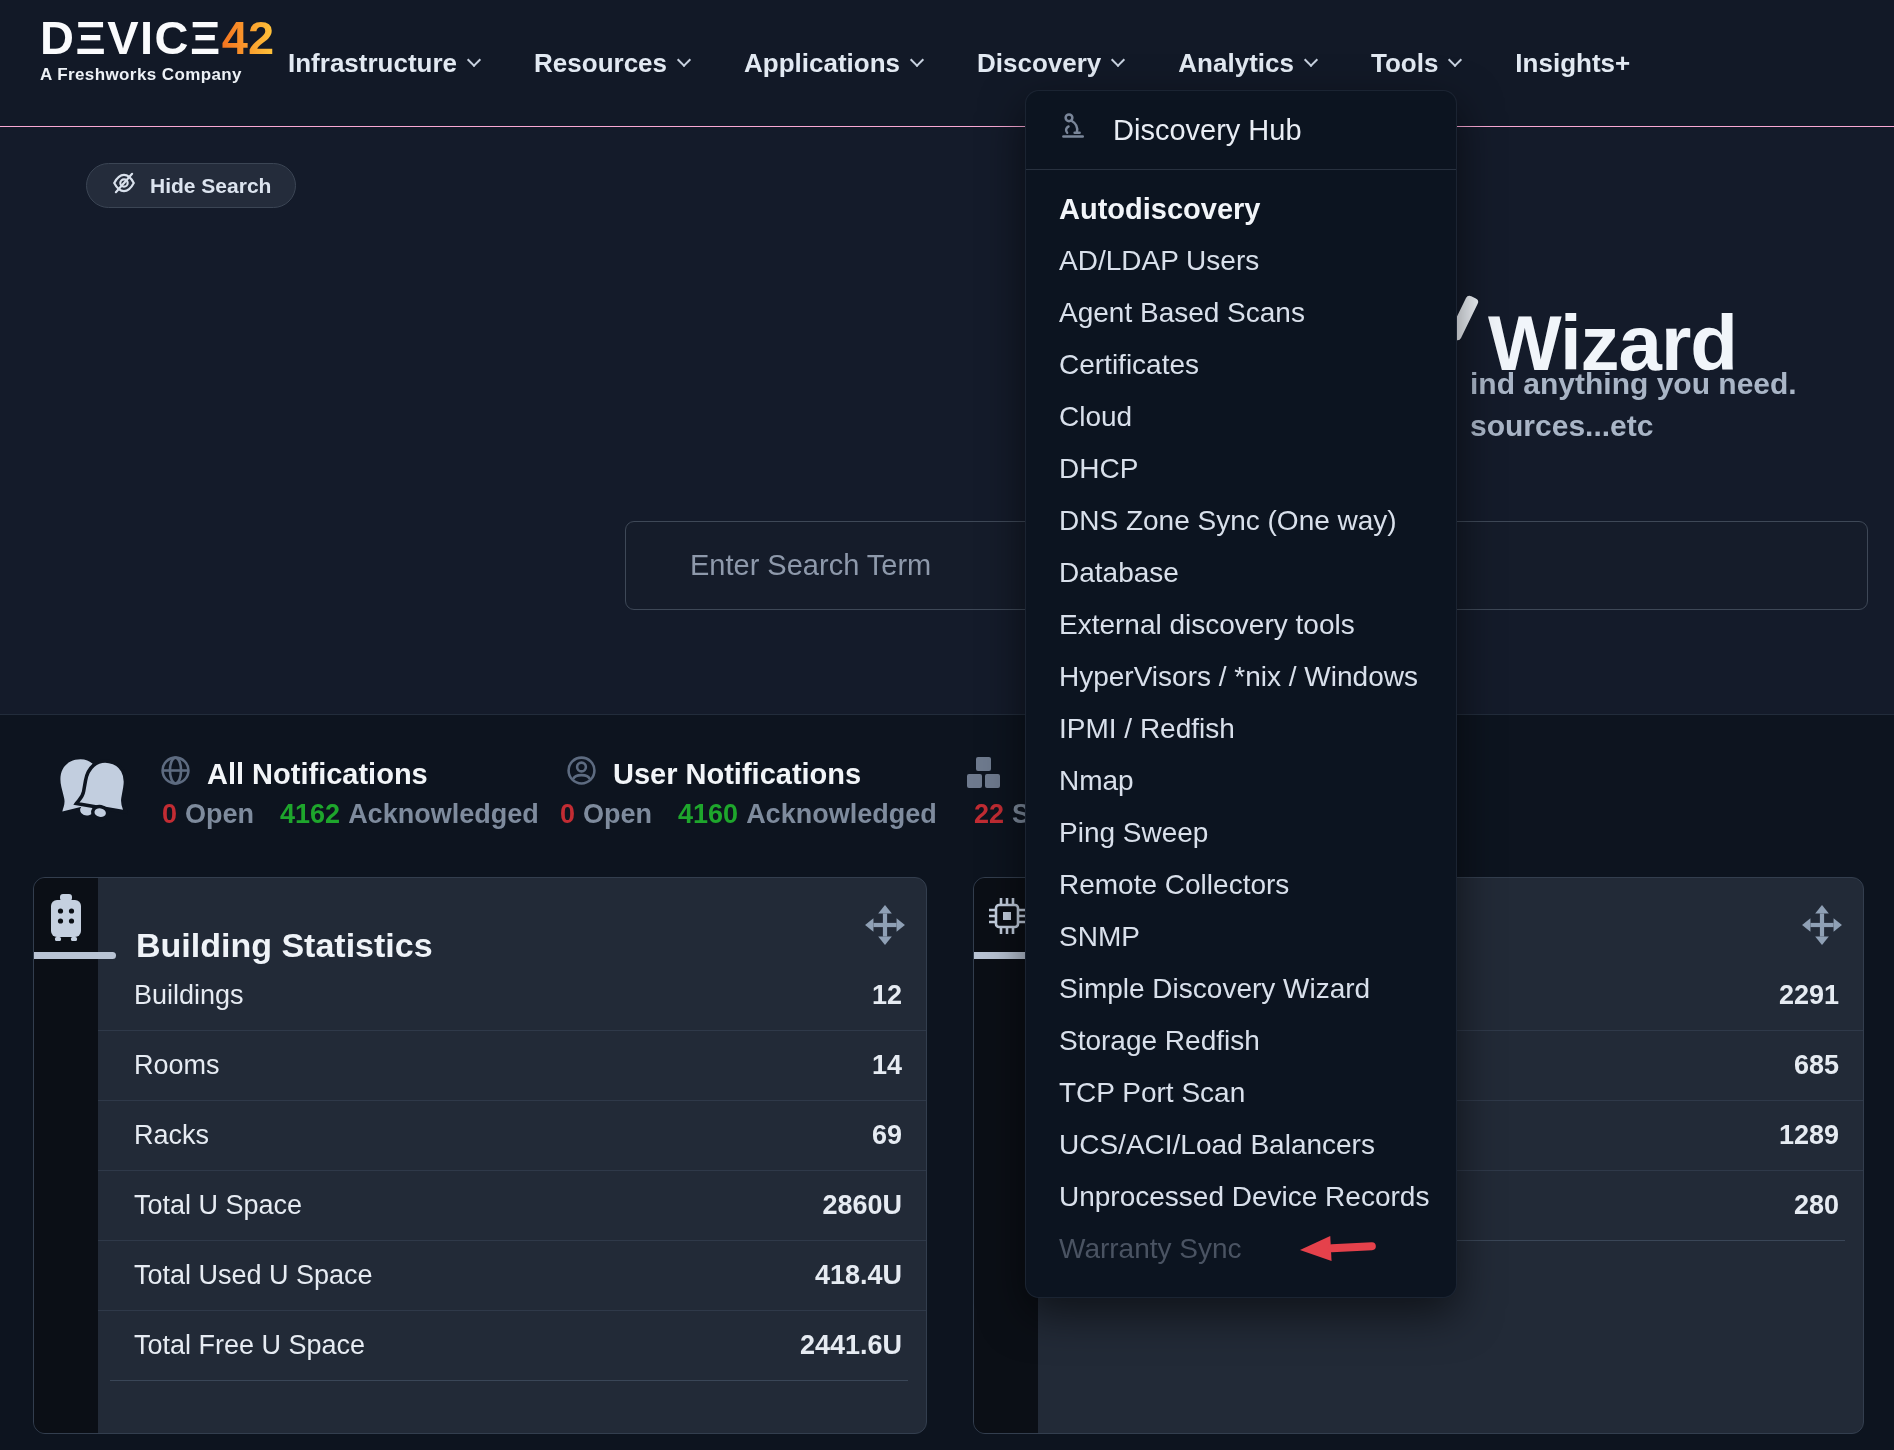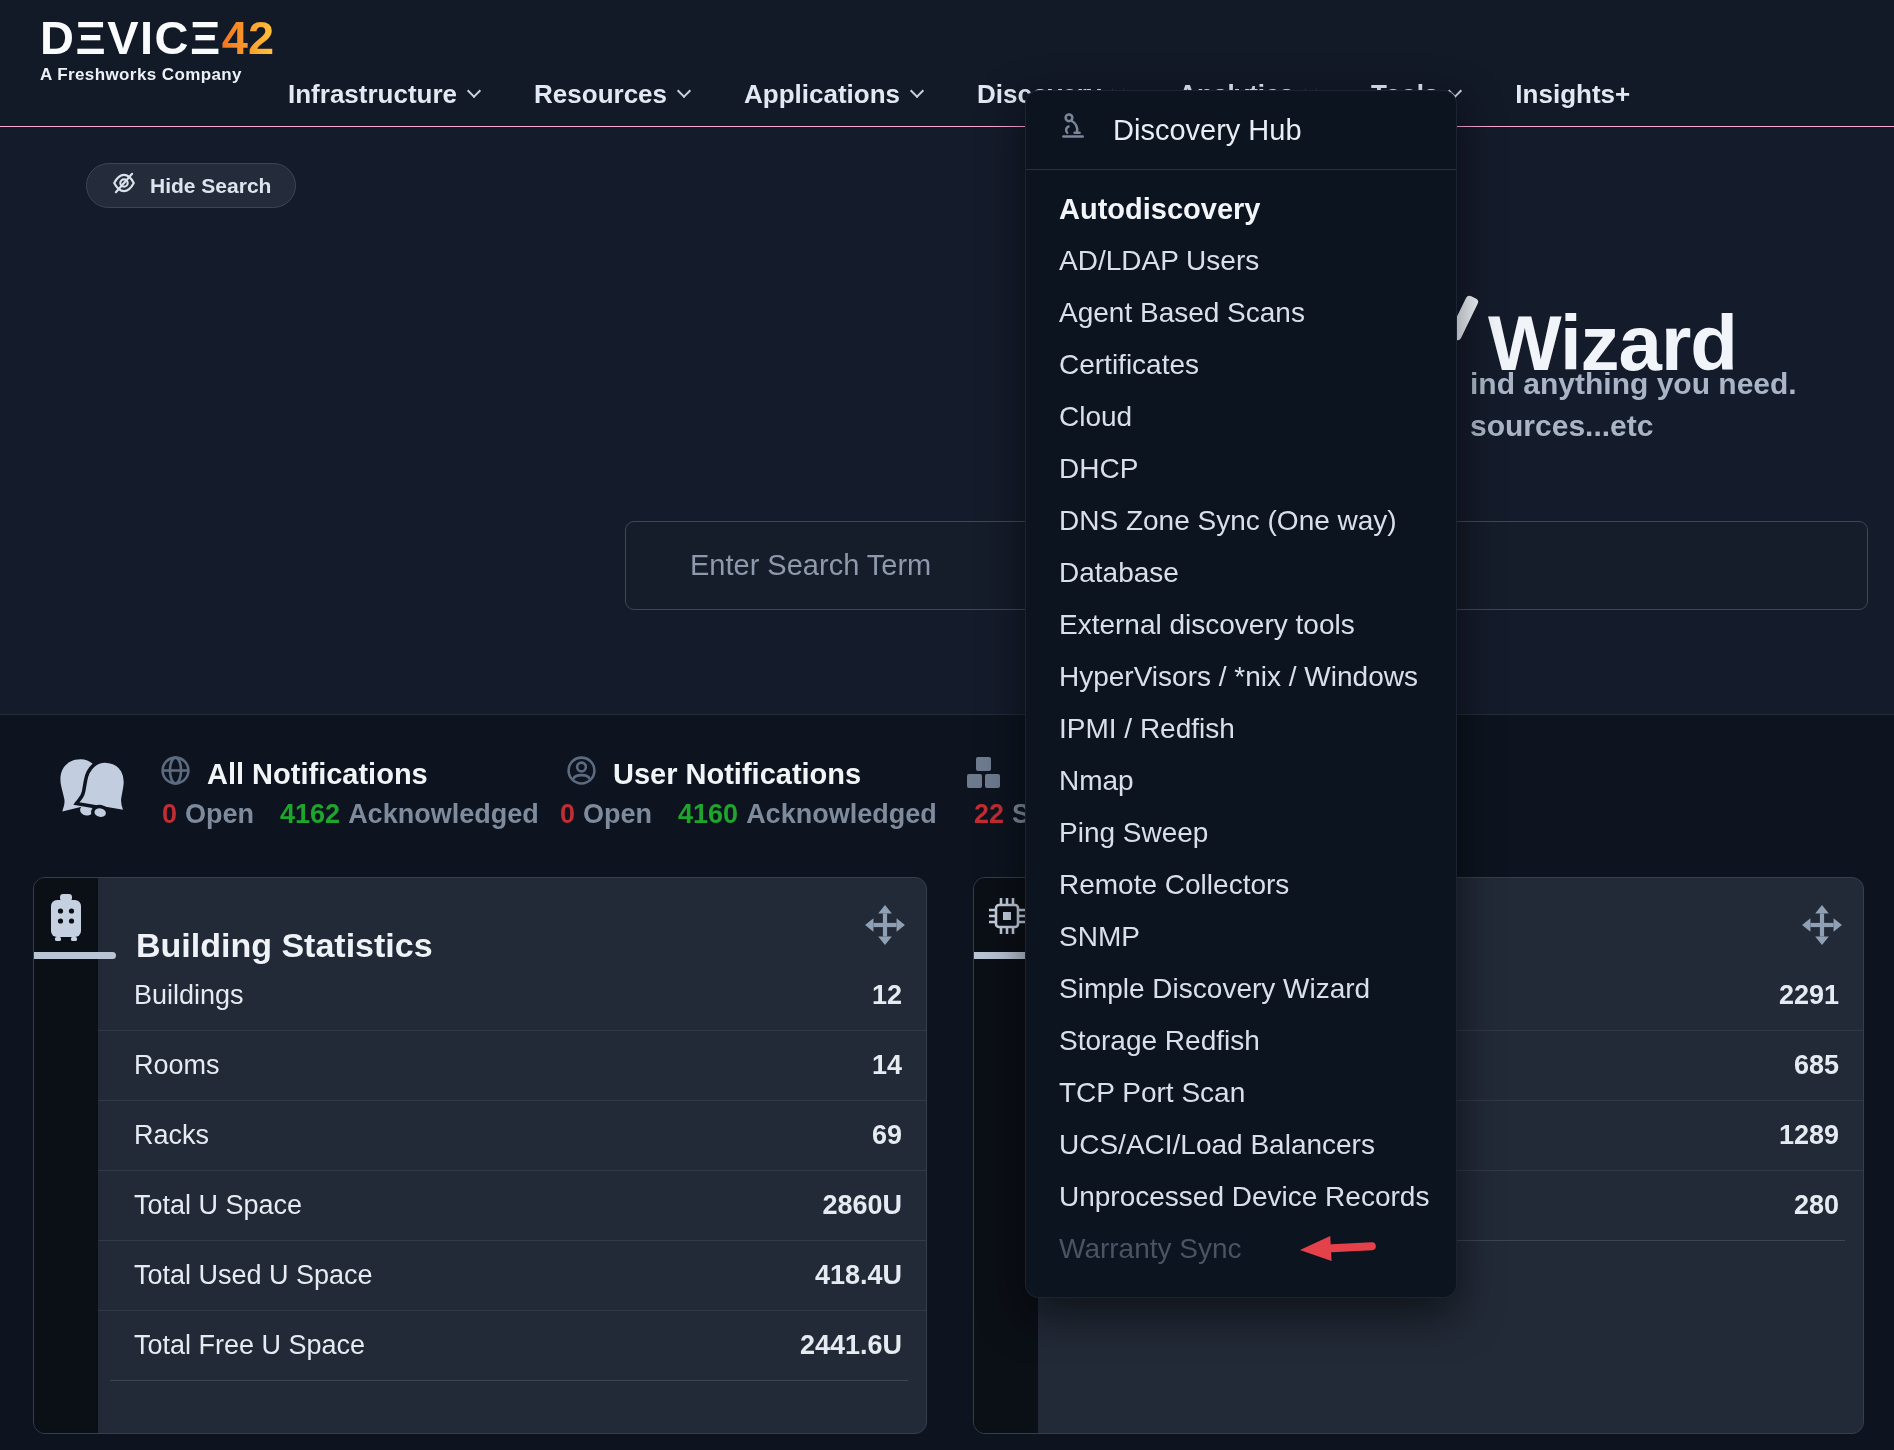--- a/index.html
+++ b/index.html
@@ -6,21 +6,21 @@
   *{box-sizing:border-box;font-family:"Liberation Sans","DejaVu Sans",sans-serif;}
   #app{position:relative;width:1894px;height:1450px;overflow:hidden;background:#0D141F;}
 
   
   .topbar{position:absolute;left:0;top:0;width:100%;height:127px;background:#121927;border-bottom:1px solid #f9a8d4;}
   .logo{position:absolute;left:40px;top:14px;display:block;text-decoration:none;cursor:pointer;}
   .logo-line{line-height:1;}
   .logo-main{font-size:47px;font-weight:800;color:#FAFBFD;letter-spacing:1.5px;}
   .logo-42{font-size:47px;font-weight:800;background:linear-gradient(90deg,var(--accent-orange-start,#F4731F),var(--accent-orange-end,#FFC43B));-webkit-background-clip:text;background-clip:text;color:transparent;}
   .logo-tag{font-size:17px;font-weight:600;color:#EDF1F6;margin-top:4px;letter-spacing:.4px;}
-  .mainnav{position:absolute;left:288px;top:0;height:127px;display:flex;align-items:center;gap:55px;margin-top:31px;}
+  .mainnav{position:absolute;left:288px;top:0;height:127px;display:flex;align-items:center;gap:55px;}
   .nav-item{font-size:26px;font-weight:600;color:#E2E9F2;display:flex;align-items:center;gap:12px;text-decoration:none;cursor:pointer;white-space:nowrap;}
   .chev{width:10px;height:10px;border-right:2.5px solid #C8D2E0;border-bottom:2.5px solid #C8D2E0;transform:rotate(45deg);margin-top:-7px;}
 
   
   .hero{position:absolute;left:0;top:127px;width:100%;height:587px;background:#141B2A;}
   .hide-search{position:absolute;left:86px;top:36px;height:45px;border-radius:23px;background:#242C3B;border:1px solid #3B4554;display:flex;align-items:center;gap:13px;padding:0 24px;color:#DCE4EF;font-size:21px;font-weight:700;cursor:pointer;}
   .hero-title{position:absolute;left:1488px;top:118px;font-size:78px;font-weight:800;color:#F1F5FA;letter-spacing:-1px;line-height:1.2;}
   .frag{position:absolute;left:1457px;top:168px;width:13px;height:46px;background:#F1F5FA;border-radius:4px;transform:rotate(26deg);}
   .hero-sub{position:absolute;font-size:30px;font-weight:600;color:#A9B5C6;white-space:nowrap;}
   .sub1{left:1470px;top:240px;}

